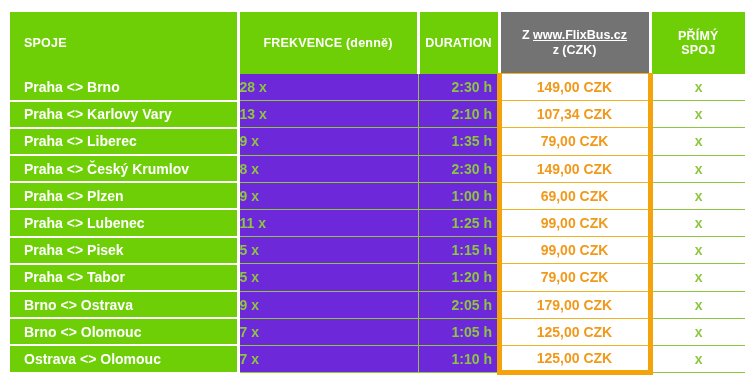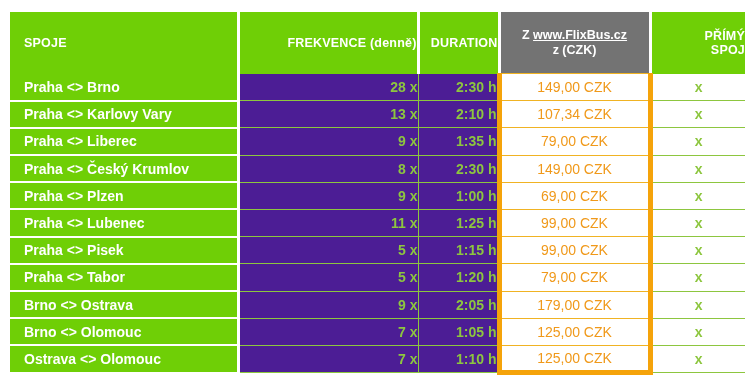--- a/index.html
+++ b/index.html
@@ -37,21 +37,21 @@
 
   
   tr.head-row { height: 45px; }
 
   th.h-green {
     background: #6fcf06;
     color: #ffffff;
     font-size: 12.5px;
     font-weight: bold;
     letter-spacing: .2px;
-    text-align: right;
+    text-align: center;
     vertical-align: middle;
     border: none;
     padding: 0;
     border-right: 3px solid #ffffff;
   }
   th.h-green.h-left {
     text-align: left;
     padding-left: 14px;
   }
   th.h-green.h-last { border-right: none; }
@@ -89,33 +89,33 @@
     background: #6fcf06;
     color: #ffffff;
     font-weight: bold;
     text-align: left;
     padding-left: 14px;
     border-bottom: 2px solid #ffffff;
     border-right: 3px solid #ffffff;
   }
 
   td.val {
-    background: #4c1d95;
+    background: #6d28d9;
     color: #8dc63f;
     font-weight: bold;
-    text-align: right;
+    text-align: left;
     border-bottom: 1px solid #8dc63f;
     border-right: 1px solid #8dc63f;
   }
-  td.val.no-right { border-right: none; }
+  td.val.no-right { border-right: none; padding-left: 33px; }
 
   td.price {
     background: #ffffff;
     color: #f0991a;
-    font-weight: normal;
+    font-weight: bold;
     text-align: center;
     border-bottom: 1px solid #f0b323;
     border-left: 5px solid #f5a30a;
     border-right: 5px solid #f5a30a;
   }
   tr.data-row.first-data td.price { border-top: 1px solid #f0b323; }
   tr.data-row.last-data td.price { border-bottom: 5px solid #f5a30a; }
   tr.data-row.last-data td.val { border-bottom: 1px solid #8dc63f; }
 
   td.direct {

